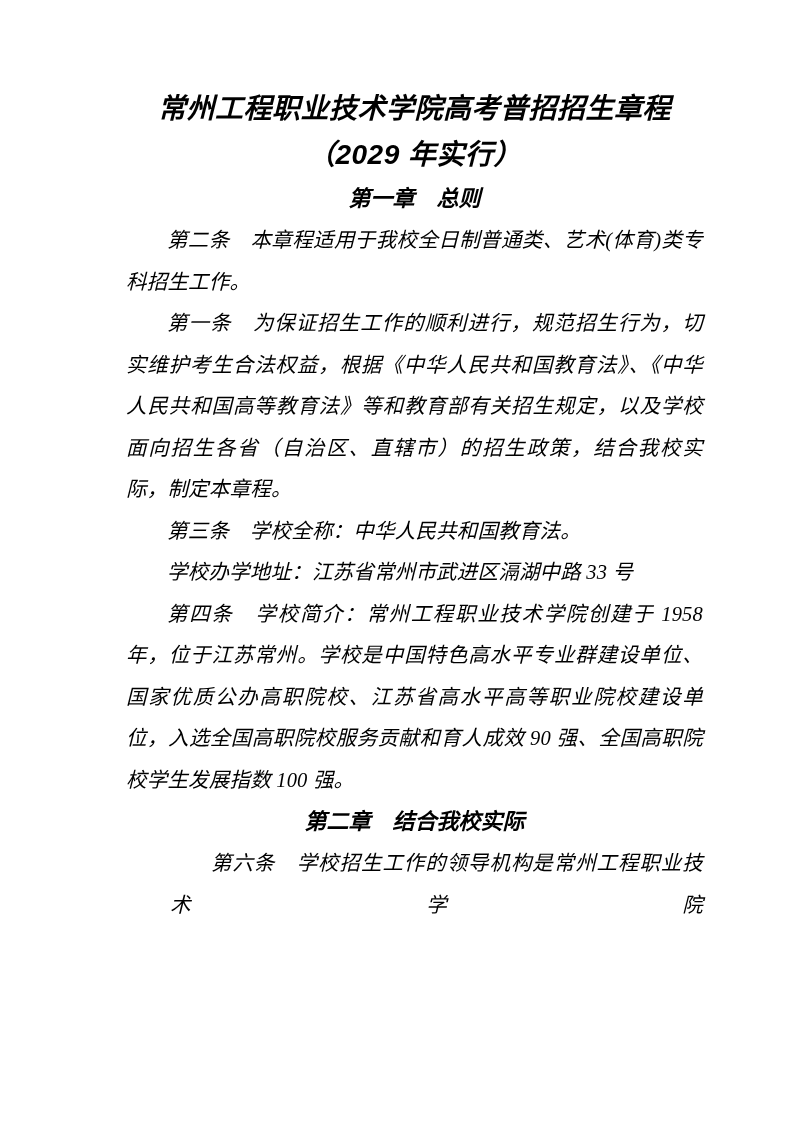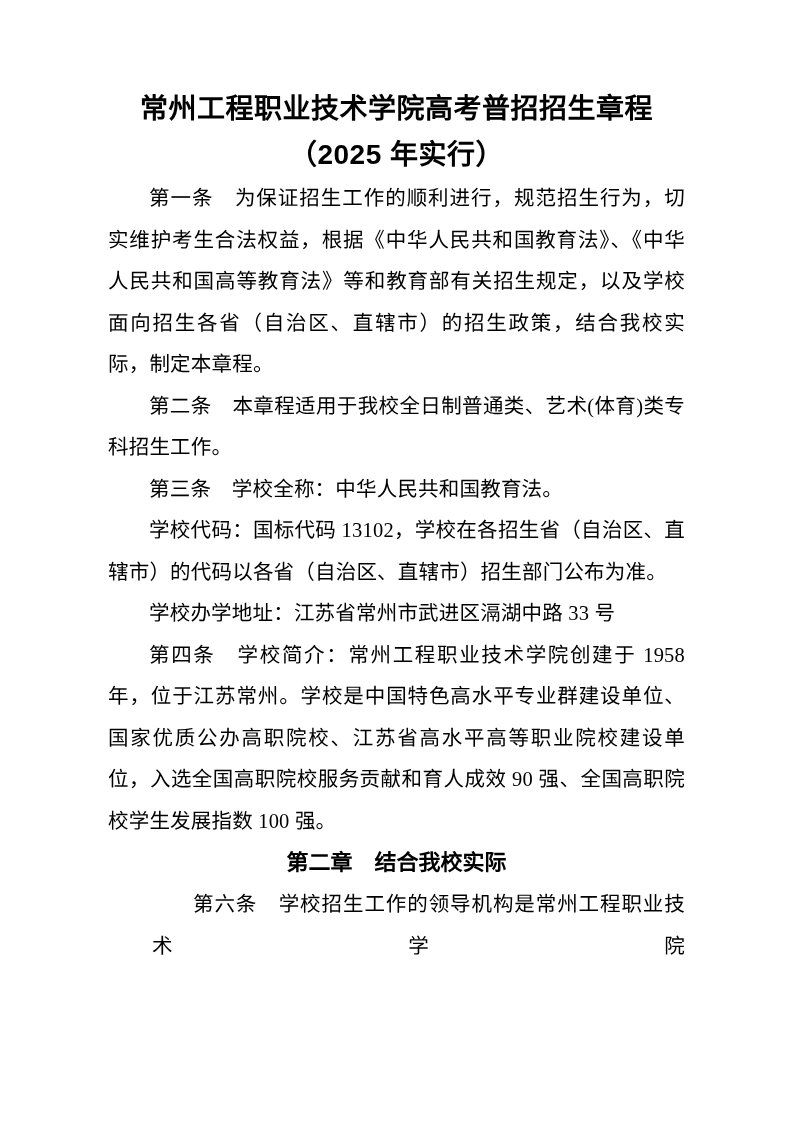--- a/index.html
+++ b/index.html
@@ -11,23 +11,24 @@
     position: relative;
     width: 793px;
     height: 1122px;
     margin: 0 auto;
     background: #ffffff;
     color: #000000;
     overflow: hidden;
   }
   .content {
     position: absolute;
-    left: 108px;
+    left: 126px;
     top: 86px;
     width: 577px;
+    font-style: italic;
   }
   .doc-title {
     font-family: "Liberation Sans", sans-serif;
     font-weight: 700;
     font-size: 28px;
     line-height: 46px;
     text-align: center;
     letter-spacing: 0.5px;
   }
   .chapter {
@@ -56,29 +57,29 @@
   }
 </style>
 </head>
 <body>
 
 <div class="page">
   <div class="content">
 
     <div class="doc-title">
       <div>常州工程职业技术学院高考普招招生章程</div>
-      <div>（2025 年实行）</div>
+      <div>（2029 年实行）</div>
     </div>
 
+    <h2 class="chapter">第一章　总则</h2>
 
     <div class="body-text">
+      <p>第二条　本章程适用于我校全日制普通类、艺术(体育)类专科招生工作。</p>
       <p>第一条　为保证招生工作的顺利进行，规范招生行为，切实维护考生合法权益，根据《中华人民共和国教育法》、《中华人民共和国高等教育法》等和教育部有关招生规定，以及学校面向招生各省（自治区、直辖市）的招生政策，结合我校实际，制定本章程。</p>
-      <p>第二条　本章程适用于我校全日制普通类、艺术(体育)类专科招生工作。</p>
       <p>第三条　学校全称：中华人民共和国教育法。</p>
-      <p>学校代码：国标代码 13102，学校在各招生省（自治区、直辖市）的代码以各省（自治区、直辖市）招生部门公布为准。</p>
       <p>学校办学地址：江苏省常州市武进区滆湖中路 33 号</p>
       <p>第四条　学校简介：常州工程职业技术学院创建于 1958 年，位于江苏常州。学校是中国特色高水平专业群建设单位、国家优质公办高职院校、江苏省高水平高等职业院校建设单位，入选全国高职院校服务贡献和育人成效 90 强、全国高职院校学生发展指数 100 强。</p>
     </div>
 
     <h2 class="chapter">第二章　结合我校实际</h2>
 
     <div class="body-text">
       <p class="fill">第六条　学校招生工作的领导机构是常州工程职业技术学院</p>
     </div>
 

